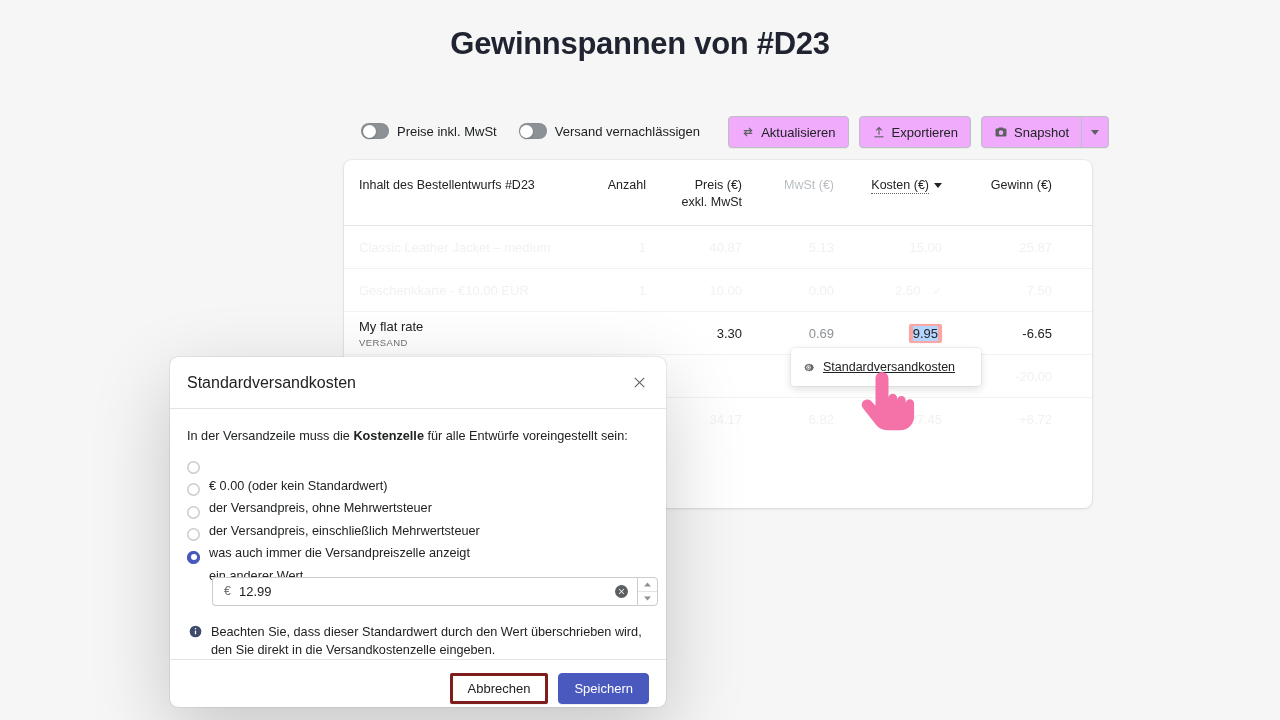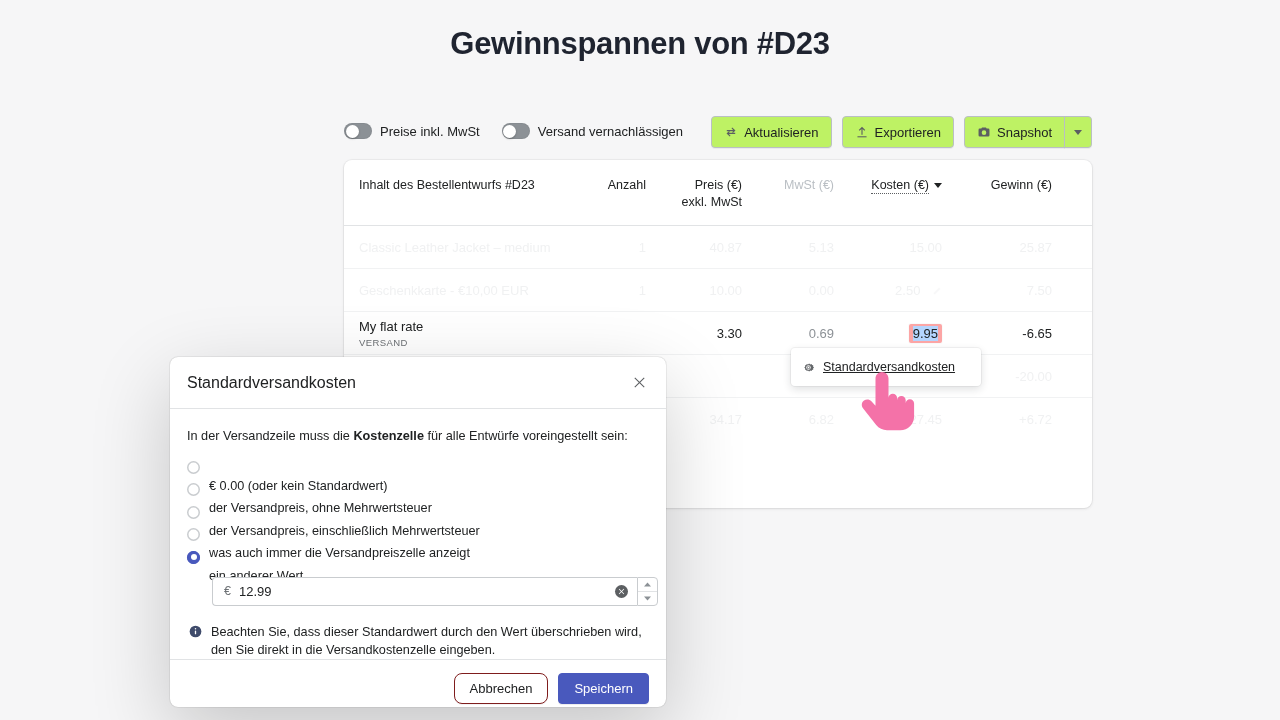--- a/index.html
+++ b/index.html
@@ -9,35 +9,35 @@
     font-family:"Liberation Sans","DejaVu Sans",sans-serif;
     color:#202223;
     -webkit-font-smoothing:antialiased;
   }
   .page-title{
     position:absolute;top:26px;left:0;width:1280px;text-align:center;
     font-size:31px;font-weight:700;letter-spacing:-0.3px;color:#1f2430;
   }
 
   
-  .toolbar{position:absolute;left:344px;top:116px;width:748px;height:30px;}
+  .toolbar{position:absolute;left:361px;top:116px;width:748px;height:30px;}
   .tg-wrap{display:flex;align-items:center;gap:8px;float:left;margin-right:22px;height:30px;}
   .toggle{
     width:28px;height:16px;border-radius:9px;background:#8c9196;position:relative;
     box-shadow:inset 0 0 0 1px rgba(0,0,0,.04);flex:0 0 auto;cursor:pointer;
   }
   .toggle .knob{
     position:absolute;left:1.5px;top:1.5px;width:13px;height:13px;border-radius:50%;
     background:#fff;box-shadow:0 1px 2px rgba(0,0,0,.25);
   }
   .tg-label{font-size:13px;color:#202223;white-space:nowrap;}
 
   .btn-group{position:absolute;right:0;top:0;display:flex;align-items:stretch;}
   .btn{
-    background:#bef264;border:1px solid #babfc4;border-radius:4px;
+    background:#f0abfc;border:1px solid #babfc4;border-radius:4px;
     height:30px;padding:0 12px;display:flex;align-items:center;gap:6px;
     font-size:13px;color:#202223;cursor:pointer;margin-left:10px;
     box-shadow:0 1px 0 rgba(22,29,37,.05);white-space:nowrap;
   }
   .btn.split-main{border-top-right-radius:0;border-bottom-right-radius:0;margin-right:0;}
   .btn.split-caret{
     margin-left:-1px;padding:0 9px;border-top-left-radius:0;border-bottom-left-radius:0;
   }
   .caret{
     width:0;height:0;border-left:4px solid transparent;border-right:4px solid transparent;
@@ -148,21 +148,21 @@
   }
   .step+.step{border-top:1px solid #e1e3e5;}
   .note{display:flex;gap:9px;margin:17px 0 0 2px;padding-right:6px;}
   .info-ico{width:13px;height:13px;flex:0 0 auto;margin-top:2px;}
   .note-text{font-size:12.7px;color:#202223;line-height:18px;}
   .modal-foot{
     height:58px;flex:0 0 auto;border-top:1px solid #e1e3e5;
     display:flex;align-items:center;justify-content:flex-end;gap:10px;padding:0 17px;
   }
   .btn-cancel{
-    background:#fff;border:1px solid #7f1d1d;border-radius:8px;height:31px;padding:0 15px;
+    background:#fff;border:3px solid #7f1d1d;border-radius:2px;height:31px;padding:0 15px;
     font-size:13px;color:#202223;cursor:pointer;box-shadow:0 1px 0 rgba(22,29,37,.05);
   }
   .btn-primary{
     background:#4959bd;border:1px solid #4959bd;border-radius:4px;height:31px;padding:0 15px;
     font-size:13px;color:#fff;cursor:pointer;box-shadow:0 1px 0 rgba(22,29,37,.08);
   }
 </style>
 </head>
 <body>
 

